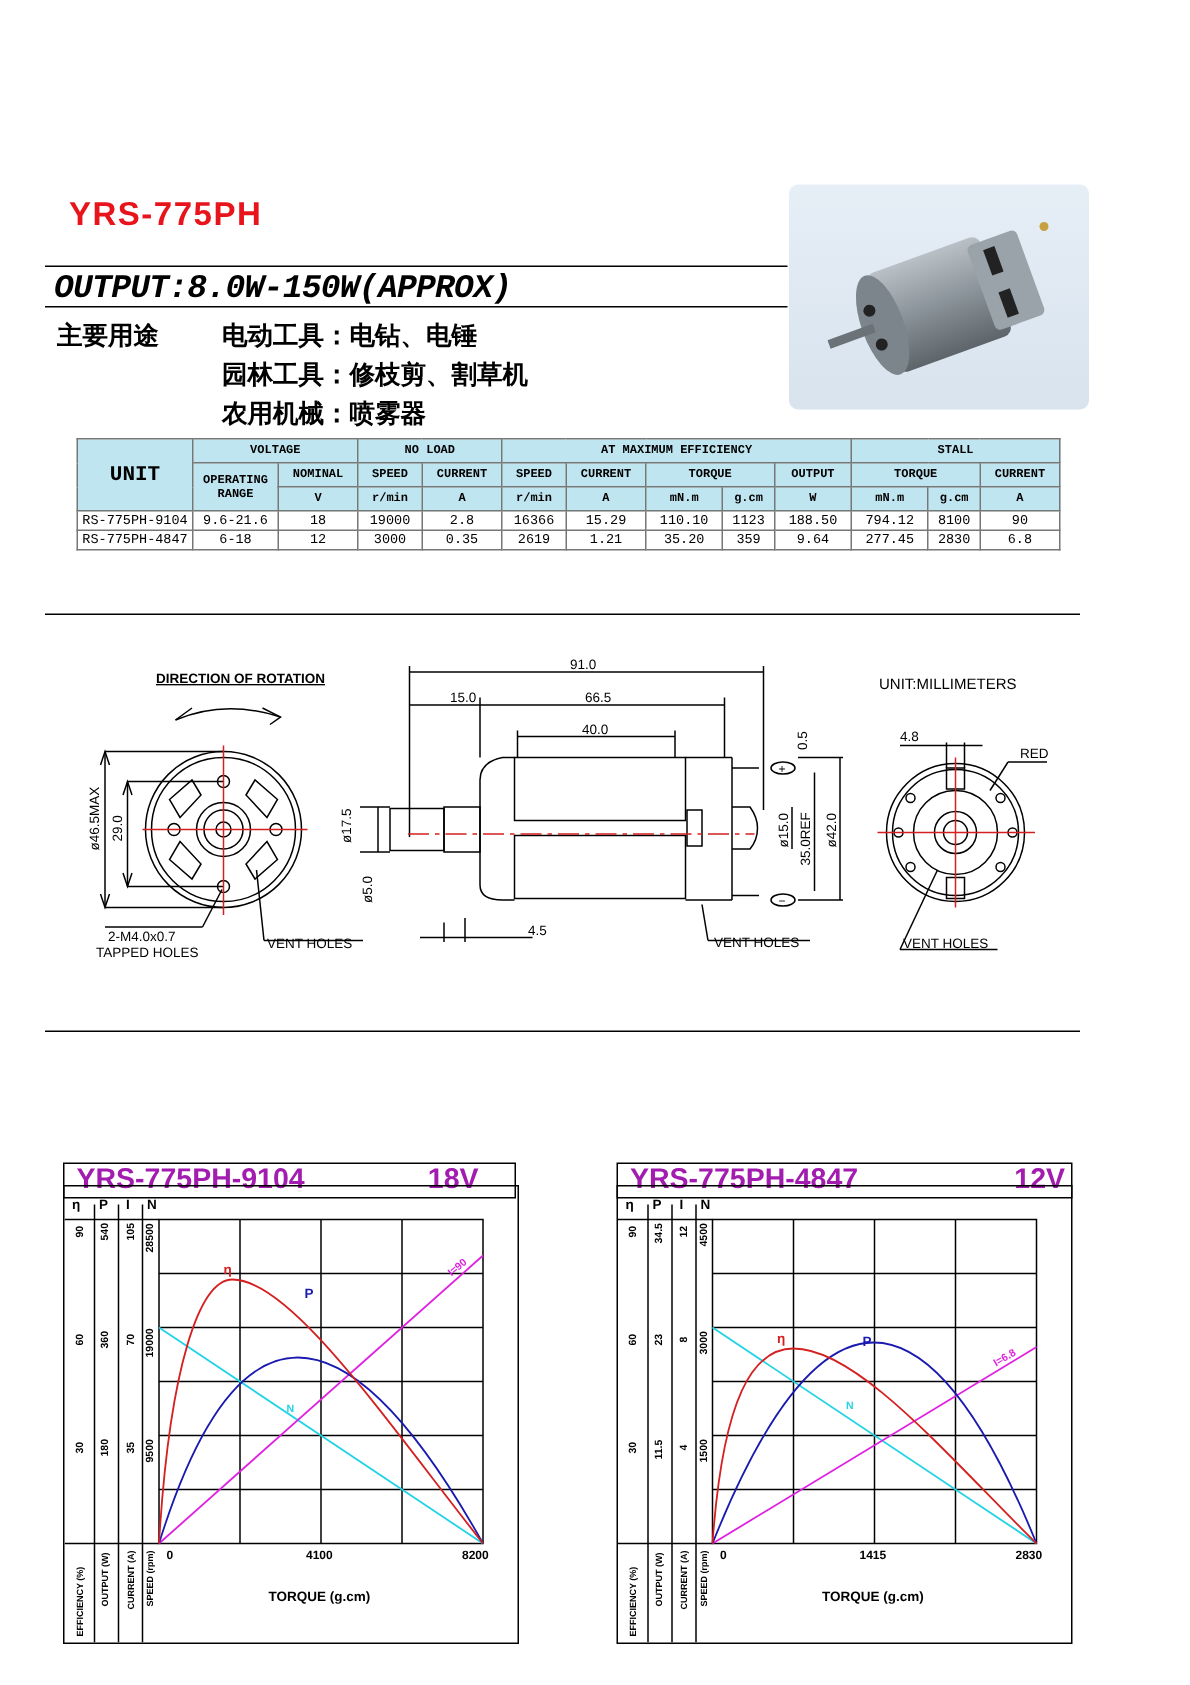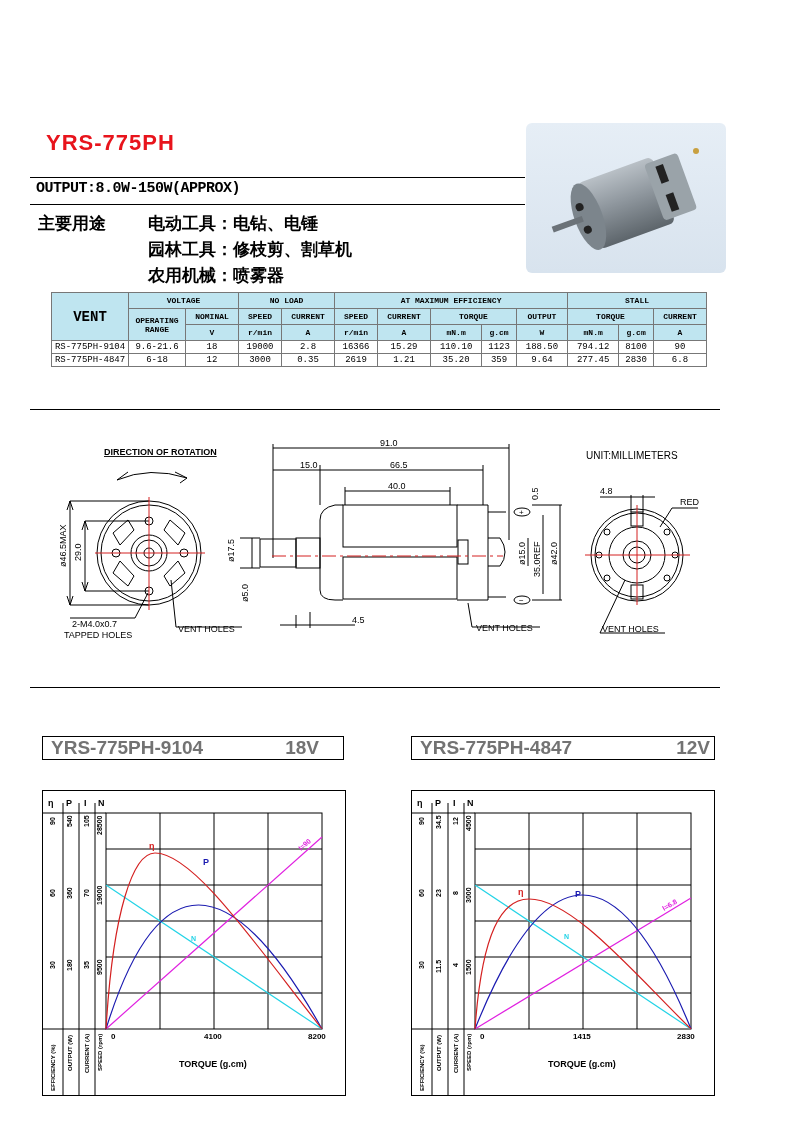--- a/index.html
+++ b/index.html
@@ -1,29 +1,29 @@
 <!DOCTYPE html>
 <html><head>
 <meta charset="utf-8">
 <style>
   html,body{margin:0;padding:0;background:#fff;}
   body{width:793px;height:1123px;position:relative;overflow:hidden;font-family:"Liberation Sans","DejaVu Sans",sans-serif;color:#000;}
   .abs{position:absolute;}
   .title{left:46px;top:130px;font-size:22px;font-weight:bold;color:#e8141c;letter-spacing:1px;font-family:"Liberation Sans",sans-serif;}
   .hline{position:absolute;height:1px;background:#000;}
-  .output{left:36px;top:180px;font-size:15px;font-weight:bold;font-family:"Liberation Mono","DejaVu Sans Mono",monospace;letter-spacing:-0.5px;}
+  .output{left:36px;top:180px;font-size:22px;font-weight:bold;font-family:"Liberation Mono","DejaVu Sans Mono",monospace;letter-spacing:-0.5px;font-style:italic;}
   .usage-label{left:38px;top:212px;font-size:17px;font-weight:bold;}
   .usage-row{left:148px;font-size:17px;font-weight:bold;}
   .photo{left:526px;top:123px;width:200px;height:150px;background:linear-gradient(180deg,#e6eef6,#d8e3ee);border-radius:6px;}
   table.spec{position:absolute;left:51px;top:292px;border-collapse:collapse;width:656px;font-family:"Liberation Mono","DejaVu Sans Mono",monospace;}
   table.spec td{border:1px solid #777;text-align:center;font-size:8px;font-weight:bold;padding:0;height:15px;}
   table.spec tr.hdr td{background:#bfe5f0;}
   table.spec td.model{font-size:14px;}
   table.spec tr.data td{font-weight:normal;font-size:9px;height:12px;background:#fff;}
-  .boxtitle{position:absolute;height:22px;border:1.5px solid #000;font-weight:bold;color:#737373;font-size:19px;font-family:"Liberation Sans",sans-serif;}
+  .boxtitle{position:absolute;height:22px;border:1.5px solid #000;font-weight:bold;color:#a21caf;font-size:19px;font-family:"Liberation Sans",sans-serif;margin-top:39px;}
   .boxtitle span{position:absolute;top:0;}
   .chartframe{position:absolute;border:1.5px solid #000;}
   svg text{font-family:"Liberation Sans",sans-serif;}
 </style>
 </head>
 <body>
 
 <div class="abs title">YRS-775PH</div>
 <div class="hline" style="left:30px;top:177px;width:495px;"></div>
 <div class="abs output">OUTPUT:8.0W-150W(APPROX)</div>
@@ -52,21 +52,21 @@
         <circle cx="55" cy="92" r="4" fill="#222"></circle>
       <rect x="22" y="77" width="32" height="6" fill="#6b7278"></rect>
     </g>
     <circle cx="170" cy="28" r="3" fill="#c8a040"></circle>
   </svg>
 </div>
 
 <table class="spec">
   <tbody>
       <tr class="hdr">
-    <td rowspan="3" class="model" style="width:76px;">VENT</td>
+    <td rowspan="3" class="model" style="width:76px;">UNIT</td>
     <td colspan="2">VOLTAGE</td>
     <td colspan="2">NO LOAD</td>
     <td colspan="5">AT MAXIMUM EFFICIENCY</td>
     <td colspan="3">STALL</td>
   </tr>
   <tr class="hdr">
     <td rowspan="2" style="width:56px;">OPERATING RANGE</td>
     <td>NOMINAL</td>
     <td>SPEED</td>
     <td>CURRENT</td>

